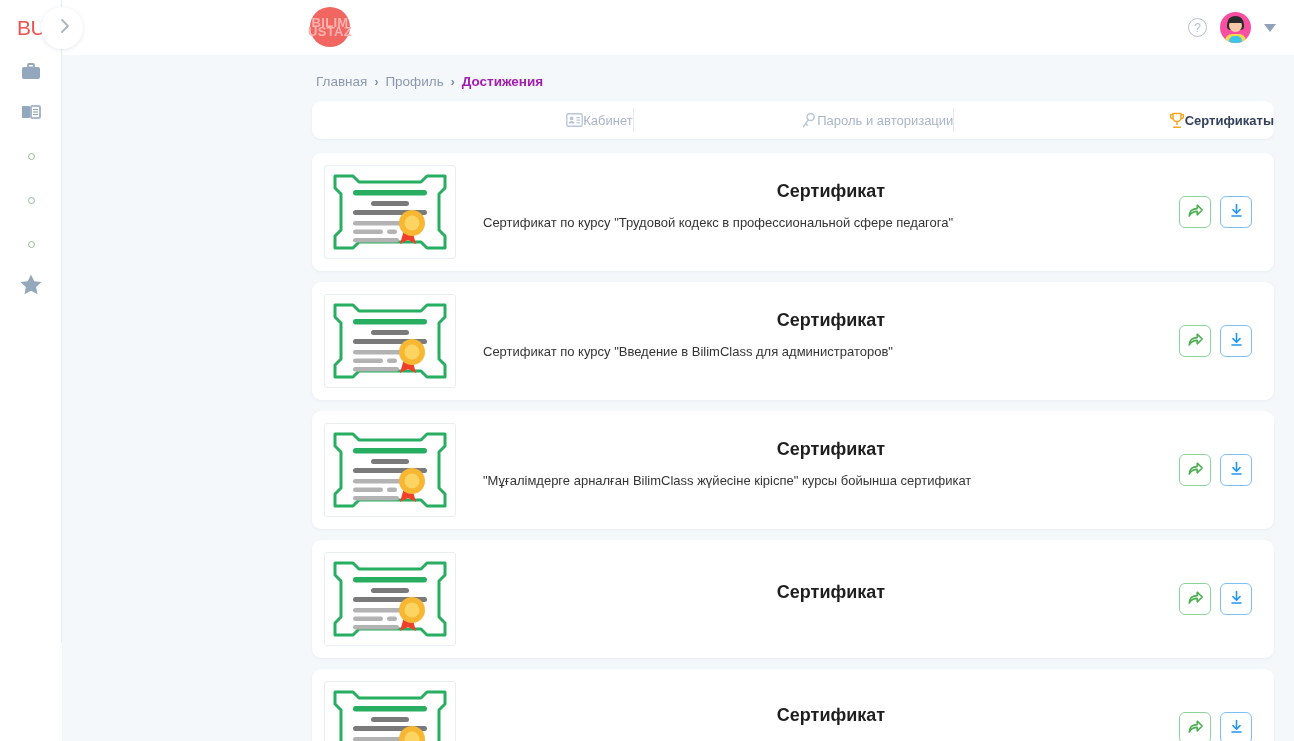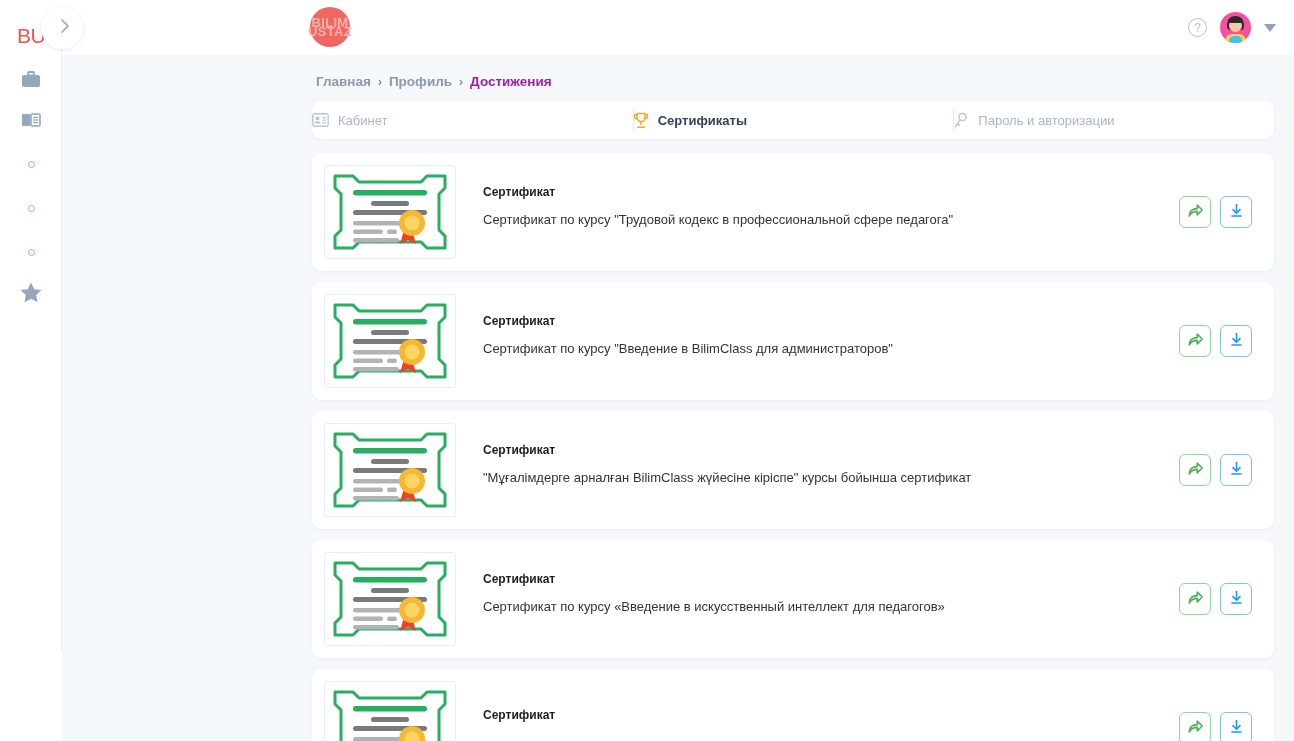--- a/index.html
+++ b/index.html
@@ -11,21 +11,20 @@
   }
   #app { position: relative; width: 1294px; height: 741px; }
 
   
   .sidebar {
     position: absolute; left: 0; top: 0;
     width: 62px; height: 643px;
     background: #ffffff;
     border-right: 1px solid #e8edf3;
     z-index: 5;
-    margin-top: 8px;
   }
   .sidebar-logo {
     position: absolute; left: 0; top: 12px;
     width: 62px; height: 32px;
     display: flex; align-items: center; justify-content: center;
     font-size: 21px; font-weight: 400; letter-spacing: -0.5px;
     color: #ef5350;
   }
   .sidebar-icons {
     position: absolute; top: 54px; left: 0; width: 62px;
@@ -113,34 +112,34 @@
   .content {
     position: absolute; left: 250px; top: 0;
     width: 962px;
   }
 
   .breadcrumb {
     display: flex; align-items: center; gap: 7px;
     padding: 19px 4px 12px 4px;
     font-size: 13.5px; color: #8c98ad;
   }
-  .breadcrumb .crumb { cursor: pointer; font-weight: bold; }
+  .breadcrumb .crumb { cursor: pointer; }
   .breadcrumb .sep { color: #7e8ca3; font-size: 12px; font-weight: 700; }
   .breadcrumb .current { color: #a21caf; font-weight: 700; cursor: default; }
 
   
   .tabbar {
     display: flex; background: #fff;
     border-radius: 9px; height: 38px;
     box-shadow: 0 1px 3px rgba(70,90,130,0.07);
     overflow: hidden;
   }
   .tab {
-    flex: 1; display: flex; align-items: center; justify-content: flex-start;
-    gap: 9px; font-size: 13px; color: #aab6c8; cursor: pointer;
+    flex: 1; display: flex; align-items: center; justify-content: flex-end;
+    font-size: 13px; color: #aab6c8; cursor: pointer;
     position: relative;
   }
   .tab + .tab::before {
     content: ""; position: absolute; left: 0; top: 7px;
     width: 1px; height: 24px; background: #e4eaf1;
   }
   .tab.active { color: #33415c; font-weight: 700; }
   .tab-icon { display: flex; align-items: center; }
 
   
@@ -156,22 +155,23 @@
   .thumb {
     width: 132px; height: 94px; flex: 0 0 132px;
     border: 1px solid #e9eef4; border-radius: 3px;
     background: #fff; padding: 6px;
     display: flex; align-items: center; justify-content: center;
   }
   .cert-art { width: 118px; height: 80px; position: relative; }
 
   .card-body { flex: 1; padding-left: 27px; min-width: 0; }
   .card-title {
-    font-size: 12px; font-weight: 700; color: #1e1e1e;
+    font-size: 18px; font-weight: 700; color: #1e1e1e;
     margin-bottom: 13px;
+    text-align: center;
   }
   .card-desc {
     font-size: 13px; color: #343434; margin-bottom: 13px;
     white-space: nowrap; overflow: hidden; text-overflow: ellipsis;
   }
   .card-date { font-size: 13px; color: #343434; }
 
   .card-actions { display: flex; gap: 9px; flex: 0 0 auto; }
   .act-btn {
     width: 32px; height: 32px; border-radius: 6px;
@@ -274,42 +274,42 @@
               <circle cx="5.6" cy="5.4" r="1.9" fill="#b9c6d8"></circle>
               <path d="M2.6 10.6c0-1.7 1.4-2.6 3-2.6s3 .9 3 2.6z" fill="#b9c6d8"></path>
               <line x1="10.4" y1="4.6" x2="14" y2="4.6" stroke="#b9c6d8" stroke-width="1.3"></line>
               <line x1="10.4" y1="7.2" x2="14" y2="7.2" stroke="#b9c6d8" stroke-width="1.3"></line>
               <line x1="10.4" y1="9.8" x2="14" y2="9.8" stroke="#b9c6d8" stroke-width="1.3"></line>
             </svg>
           </span>
           <span>Кабинет</span>
         </div>
 
+        <div class="tab">
+          <span class="tab-icon">
+            <svg width="16" height="17" viewBox="0 0 16 17">
+              <circle cx="9.6" cy="5" r="3.6" fill="none" stroke="#b9c6d8" stroke-width="1.5"></circle>
+              <path d="M7.4 7.6L2.6 14.6" fill="none" stroke="#b9c6d8" stroke-width="1.5" stroke-linecap="round"></path>
+              <path d="M4.6 11.9l2 1.4" fill="none" stroke="#b9c6d8" stroke-width="1.4" stroke-linecap="round"></path>
+            </svg>
+          </span>
+          <span>Пароль и авторизации</span>
+        </div>
+
         <div class="tab active">
           <span class="tab-icon">
             <svg width="16" height="17" viewBox="0 0 16 17">
               <path d="M4 1.4h8v4.2a4 4 0 0 1-8 0z" fill="none" stroke="#f5a623" stroke-width="1.5" stroke-linejoin="round"></path>
               <path d="M4 2.6H1.6v1.6c0 1.5 1.1 2.6 2.4 2.6" fill="none" stroke="#f5a623" stroke-width="1.4"></path>
               <path d="M12 2.6h2.4v1.6c0 1.5-1.1 2.6-2.4 2.6" fill="none" stroke="#f5a623" stroke-width="1.4"></path>
               <line x1="8" y1="9.6" x2="8" y2="13" stroke="#f5a623" stroke-width="1.5"></line>
               <line x1="4.7" y1="15.3" x2="11.3" y2="15.3" stroke="#f5a623" stroke-width="1.6" stroke-linecap="round"></line>
             </svg>
           </span>
           <span>Сертификаты</span>
-        </div>
-
-        <div class="tab">
-          <span class="tab-icon">
-            <svg width="16" height="17" viewBox="0 0 16 17">
-              <circle cx="9.6" cy="5" r="3.6" fill="none" stroke="#b9c6d8" stroke-width="1.5"></circle>
-              <path d="M7.4 7.6L2.6 14.6" fill="none" stroke="#b9c6d8" stroke-width="1.5" stroke-linecap="round"></path>
-              <path d="M4.6 11.9l2 1.4" fill="none" stroke="#b9c6d8" stroke-width="1.4" stroke-linecap="round"></path>
-            </svg>
-          </span>
-          <span>Пароль и авторизации</span>
         </div>
       </div>
 
       <div class="cards">
 
         <div class="card">
           <div class="thumb">
             <span class="cert-art">
               <svg width="118" height="80" viewBox="0 0 118 80">
                 <path d="M4 4h18l6 6h62l6-6h18v12l-6 6v36l6 6v12H96l-6-6H28l-6 6H4V64l6-6V22l-6-6z" fill="none" stroke="#27ae60" stroke-width="3" stroke-linejoin="round"></path>
@@ -447,21 +447,20 @@
                 <rect x="56" y="57.5" width="10" height="4.4" rx="2.2" fill="#b3b3b3"></rect>
                 <rect x="22" y="66" width="46" height="4.4" rx="2.2" fill="#b3b3b3"></rect>
                 <path d="M73 58l-4 14 8-4 8 4-4-14z" fill="#f0402b"></path>
                 <circle cx="81" cy="51" r="13" fill="#f7b733"></circle>
                 <circle cx="81" cy="51" r="7.5" fill="#fcd462"></circle>
               </svg>
             </span>
           </div>
           <div class="card-body">
             <div class="card-title">Сертификат</div>
-            <div class="card-desc">Сертификат по курсу «Введение в искусственный интеллект для педагогов»</div>
           </div>
           <div class="card-actions">
             <div class="act-btn act-share">
               <span>
                 <svg width="17" height="17" viewBox="0 0 17 17">
                   <path d="M2.2 14c0-5 3.4-7.4 8-7.4V3.2L15.2 8l-5 4.8V9.4c-3.4 0-6 1.2-8 4.6z" fill="none" stroke="#4caf50" stroke-width="1.6" stroke-linejoin="round"></path>
                 </svg>
               </span>
             </div>
             <div class="act-btn act-download">

